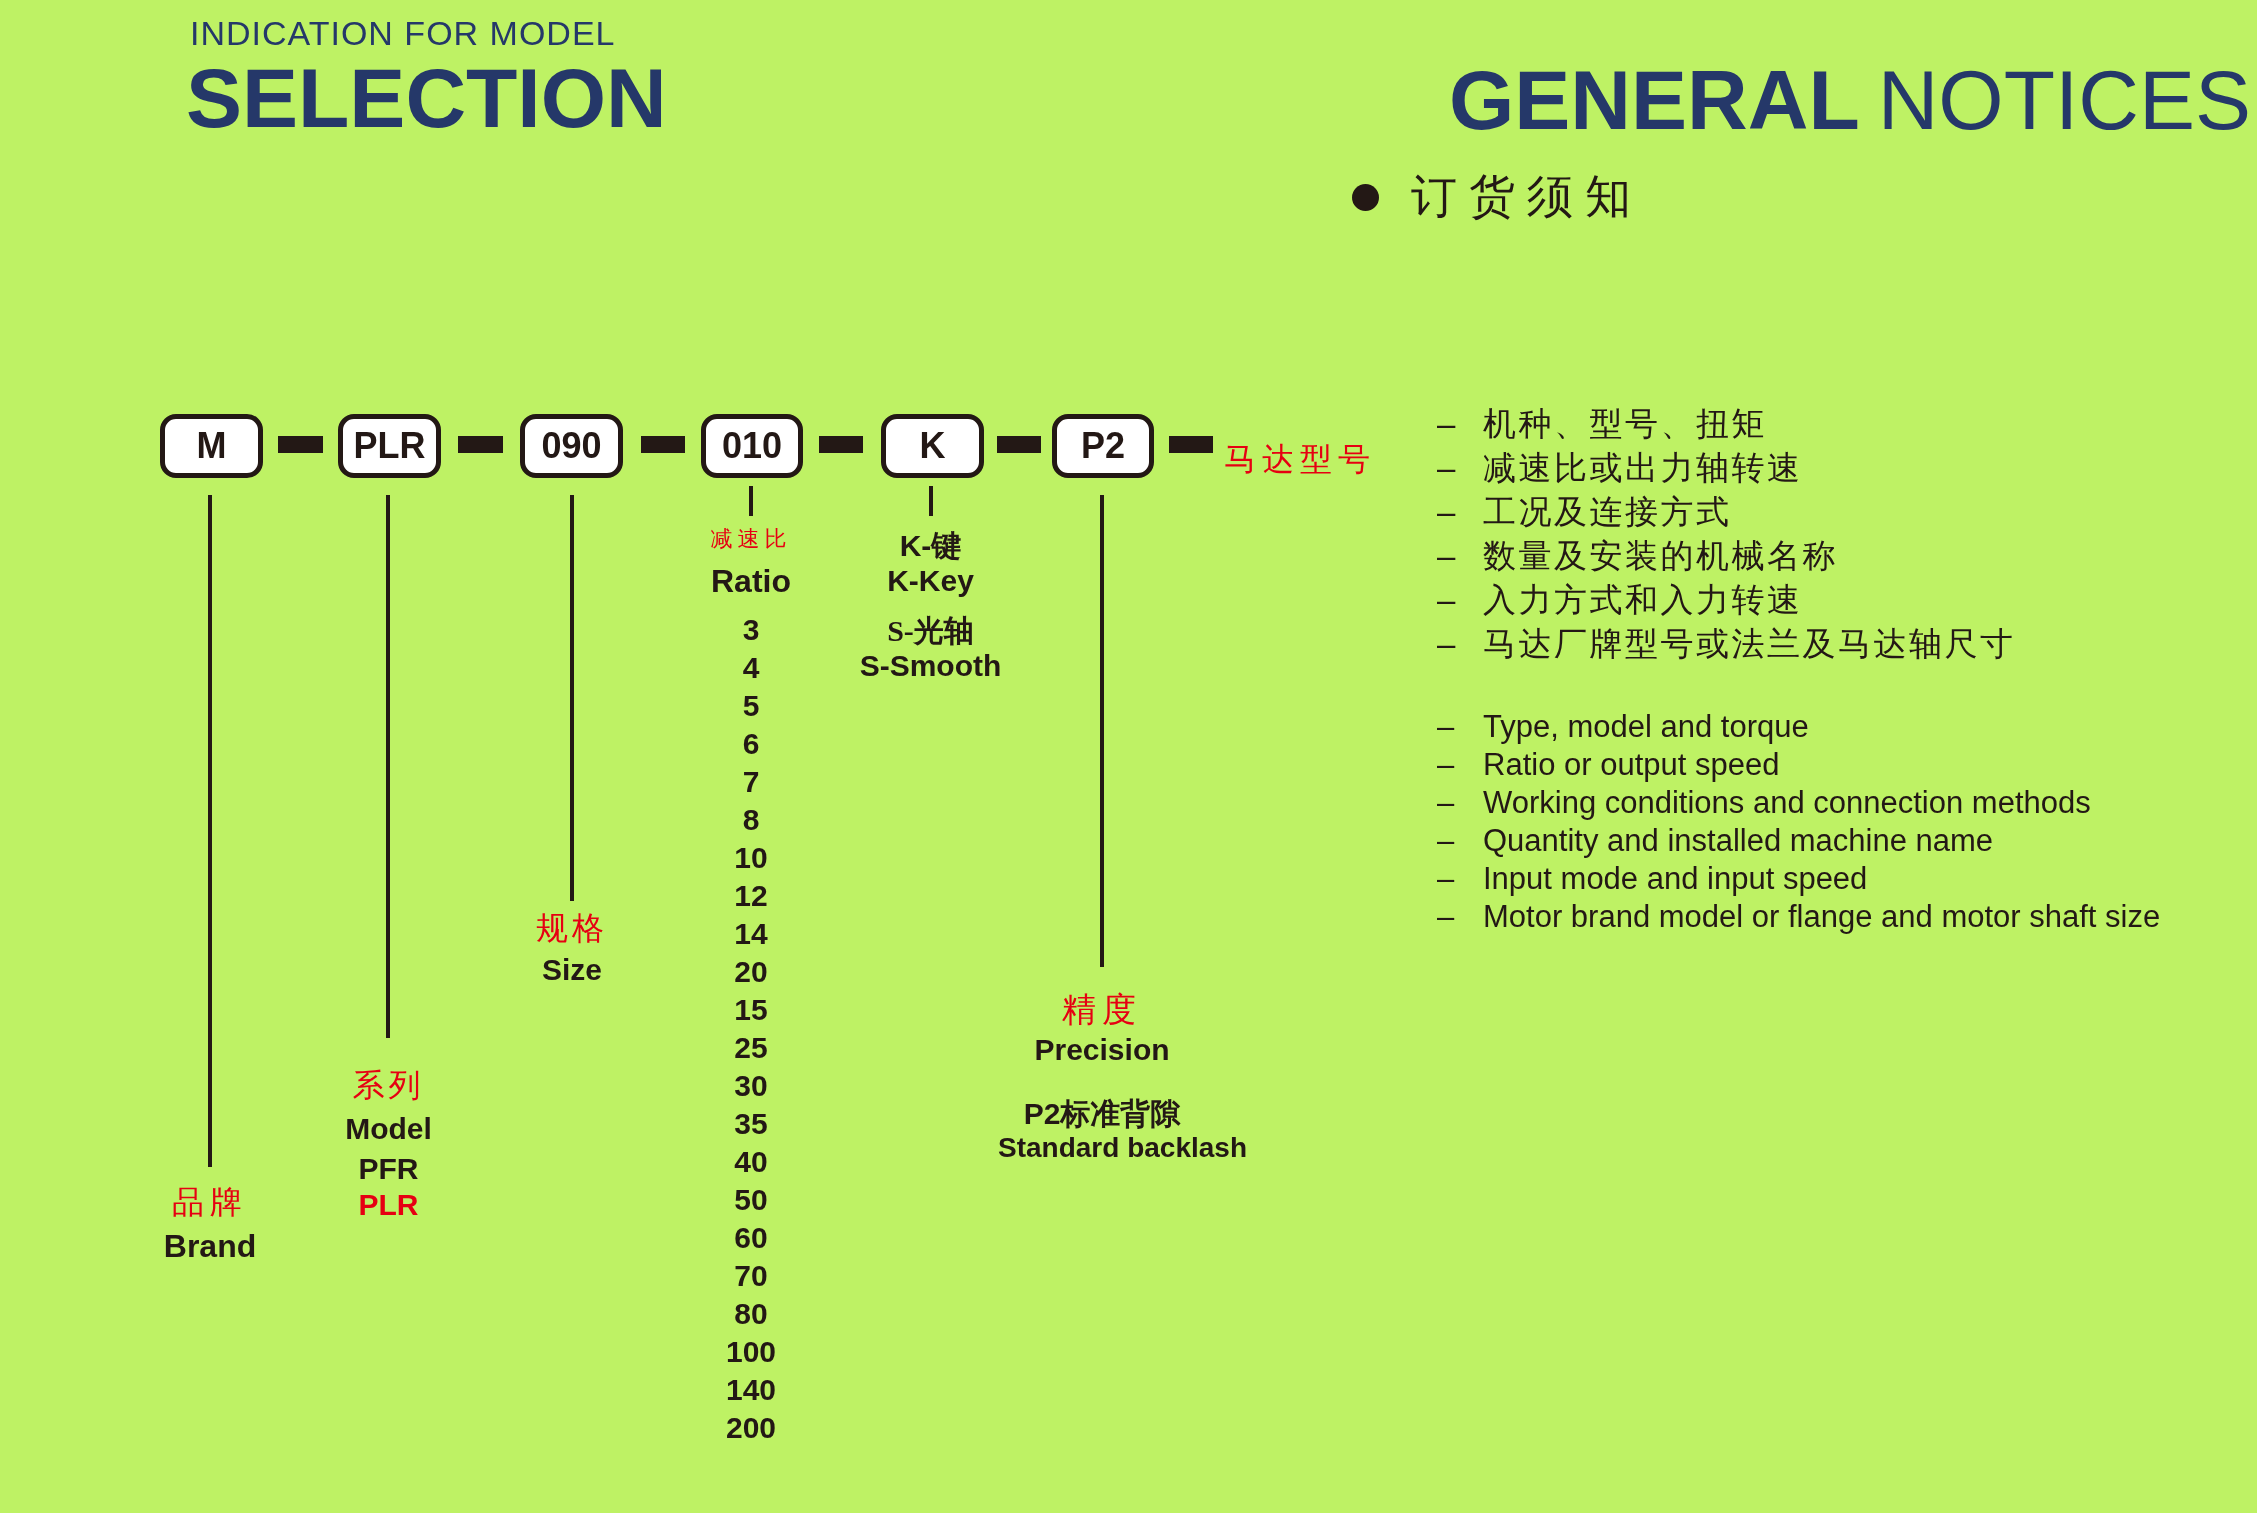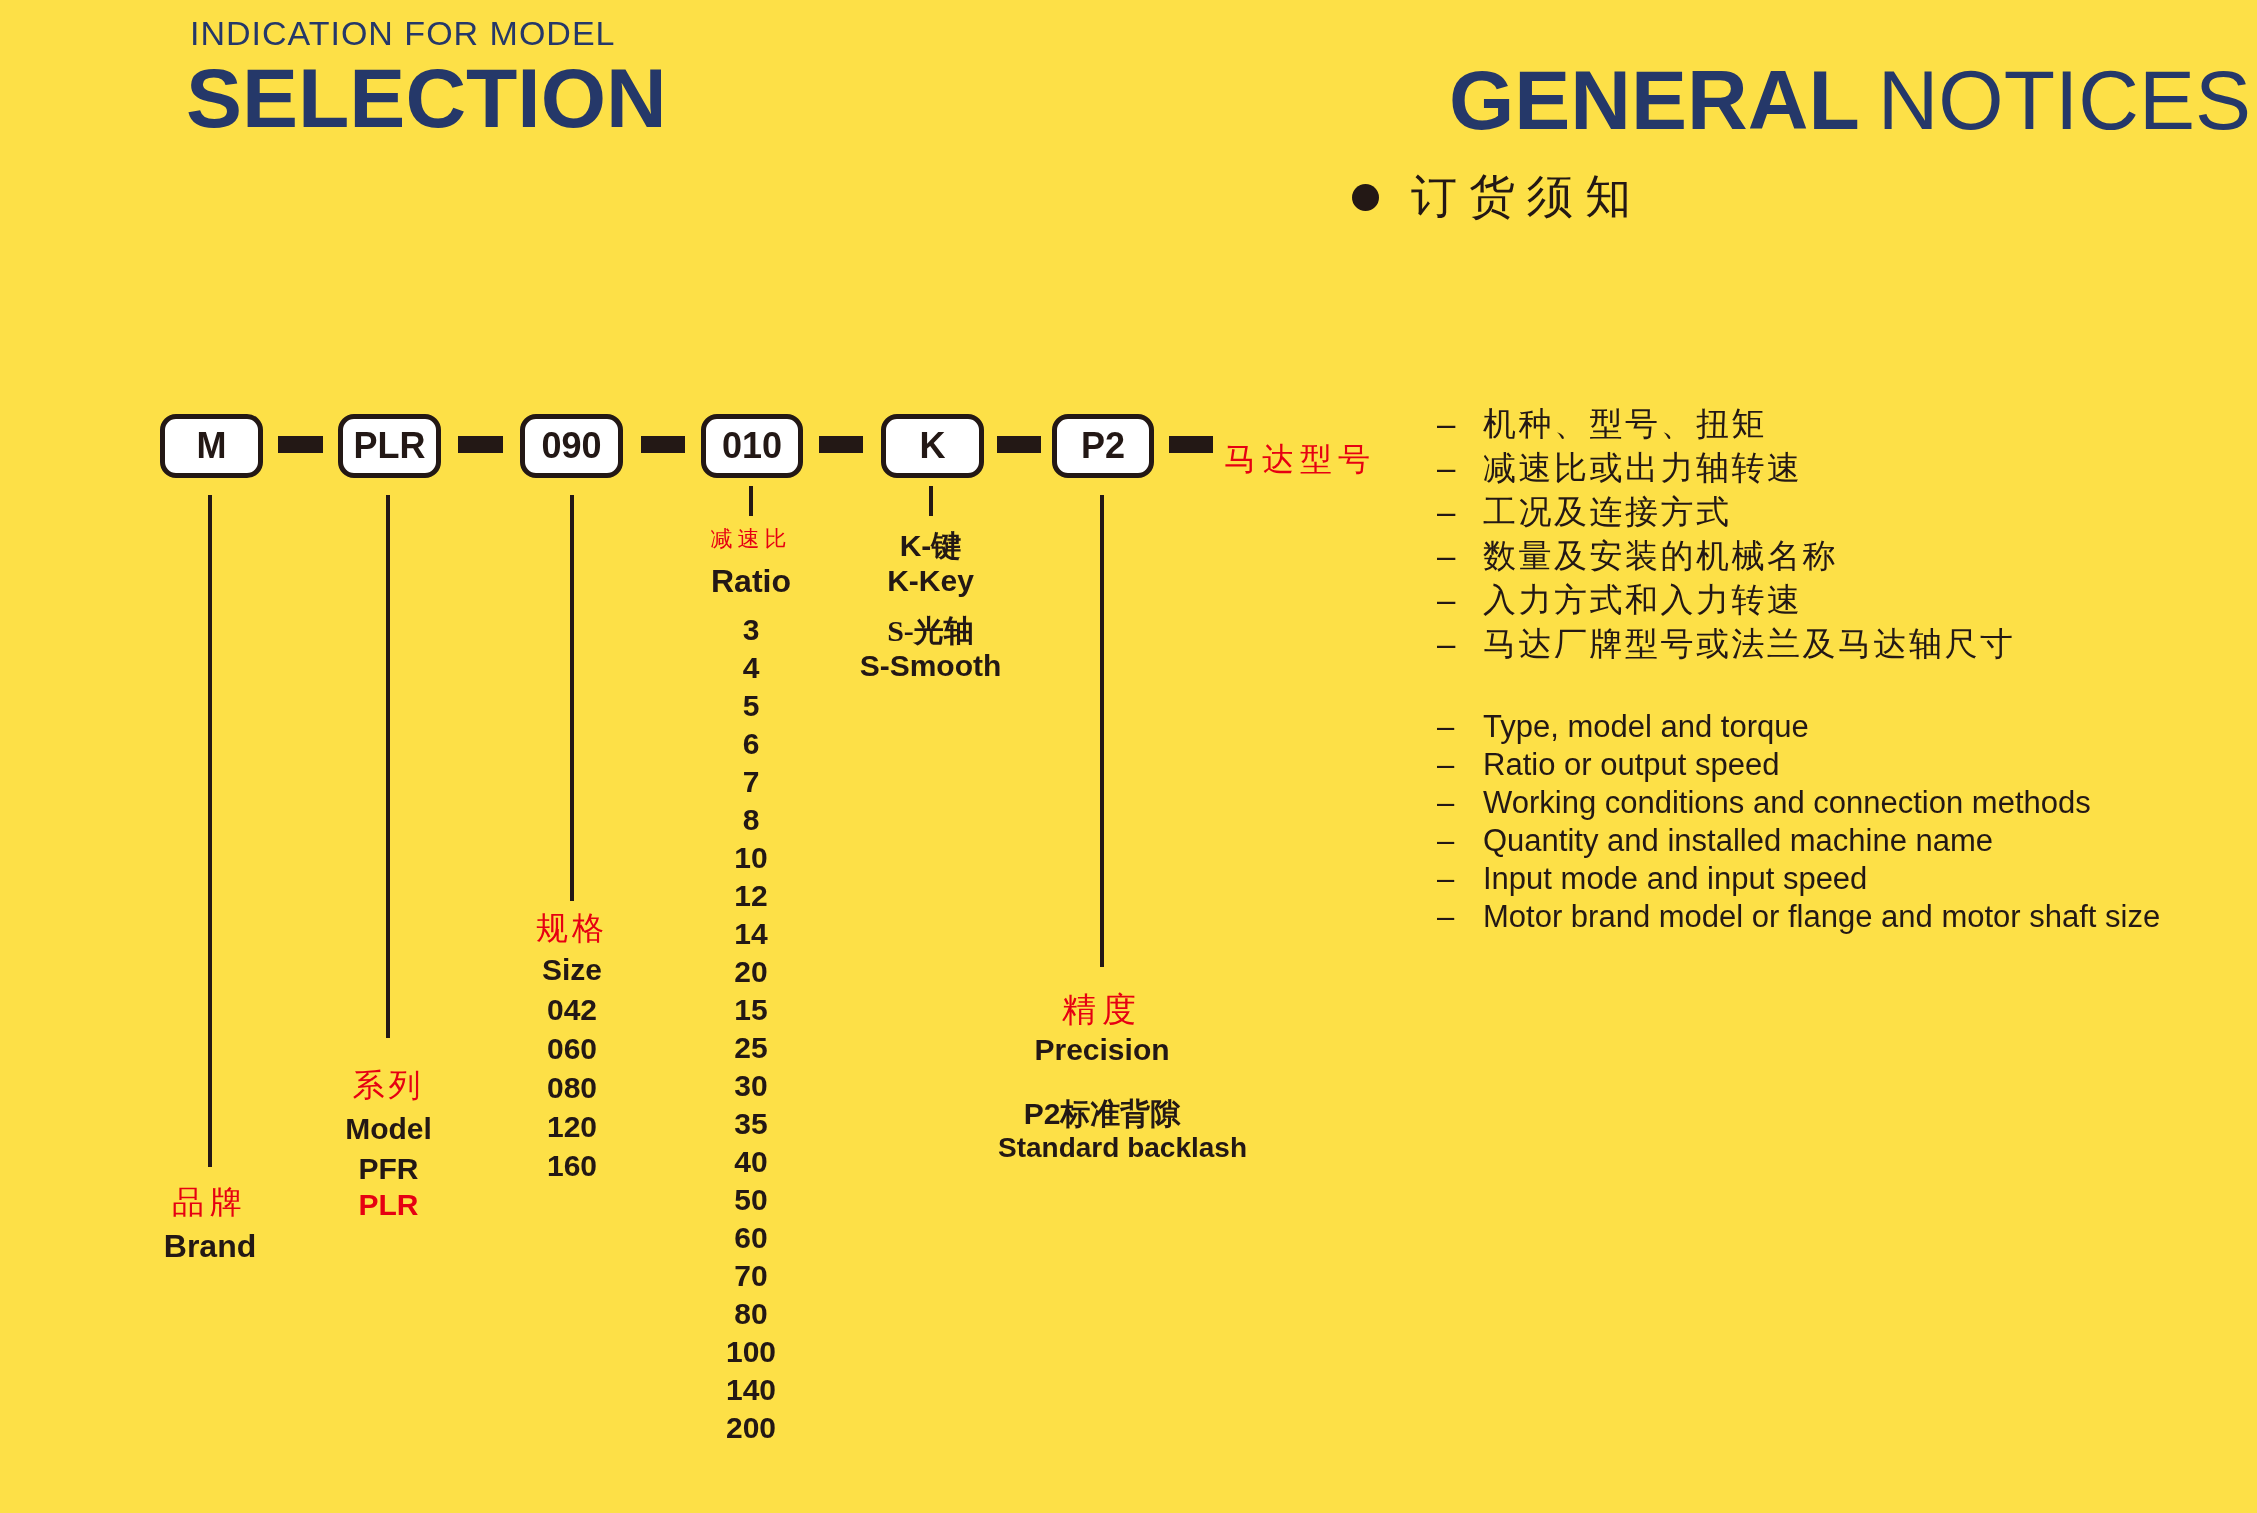--- a/index.html
+++ b/index.html
@@ -1,17 +1,17 @@
 <!DOCTYPE html>
 <html style="--color-navy: #253869; --color-red: #e60012; --color-ink: #231815;"><head>
 <meta charset="utf-8">
 <style>
   html,body{margin:0;padding:0;background:#fff;}
   .page{
-    position:relative;width:2257px;height:1513px;background:#fde047;overflow:hidden;
+    position:relative;width:2257px;height:1513px;background:#bef264;overflow:hidden;
     font-family:"Liberation Sans",sans-serif;color:var(--color-ink,#231815);
   }
   .abs{position:absolute;}
 
   
   .kicker{left:190px;top:14px;font-size:34px;letter-spacing:1px;color:var(--color-navy,#253869);}
   .title-left{left:186px;top:50px;font-size:84px;font-weight:700;color:var(--color-navy,#253869);}
   .title-right{left:1449px;top:52px;font-size:84px;color:var(--color-navy,#253869);white-space:nowrap;}
   .title-right .tr-bold{font-weight:700;margin-top:12px;}
   .title-right .tr-light{font-weight:400;margin-left:18px;}
@@ -173,32 +173,20 @@
   <div class="abs col shaft-col">
     <div class="line">K-键</div>
     <div class="line">K-Key</div>
     <div class="line gap">S-光轴</div>
     <div class="line">S-Smooth</div>
   </div>
 
   <div class="abs col size-col">
     <div class="label-cn">规格</div>
     <div class="label-en">Size</div>
-    <div class="num-list">
-
-        <div class="num">042</div>
-
-        <div class="num">060</div>
-
-        <div class="num">080</div>
-
-        <div class="num">120</div>
-
-        <div class="num">160</div>
-      </div>
   </div>
 
   <div class="abs col model-col">
     <div class="label-cn">系列</div>
     <div class="label-en">Model</div>
     <div class="opt">PFR</div>
     <div class="opt red">PLR</div>
   </div>
 
   <div class="abs col brand-col">

